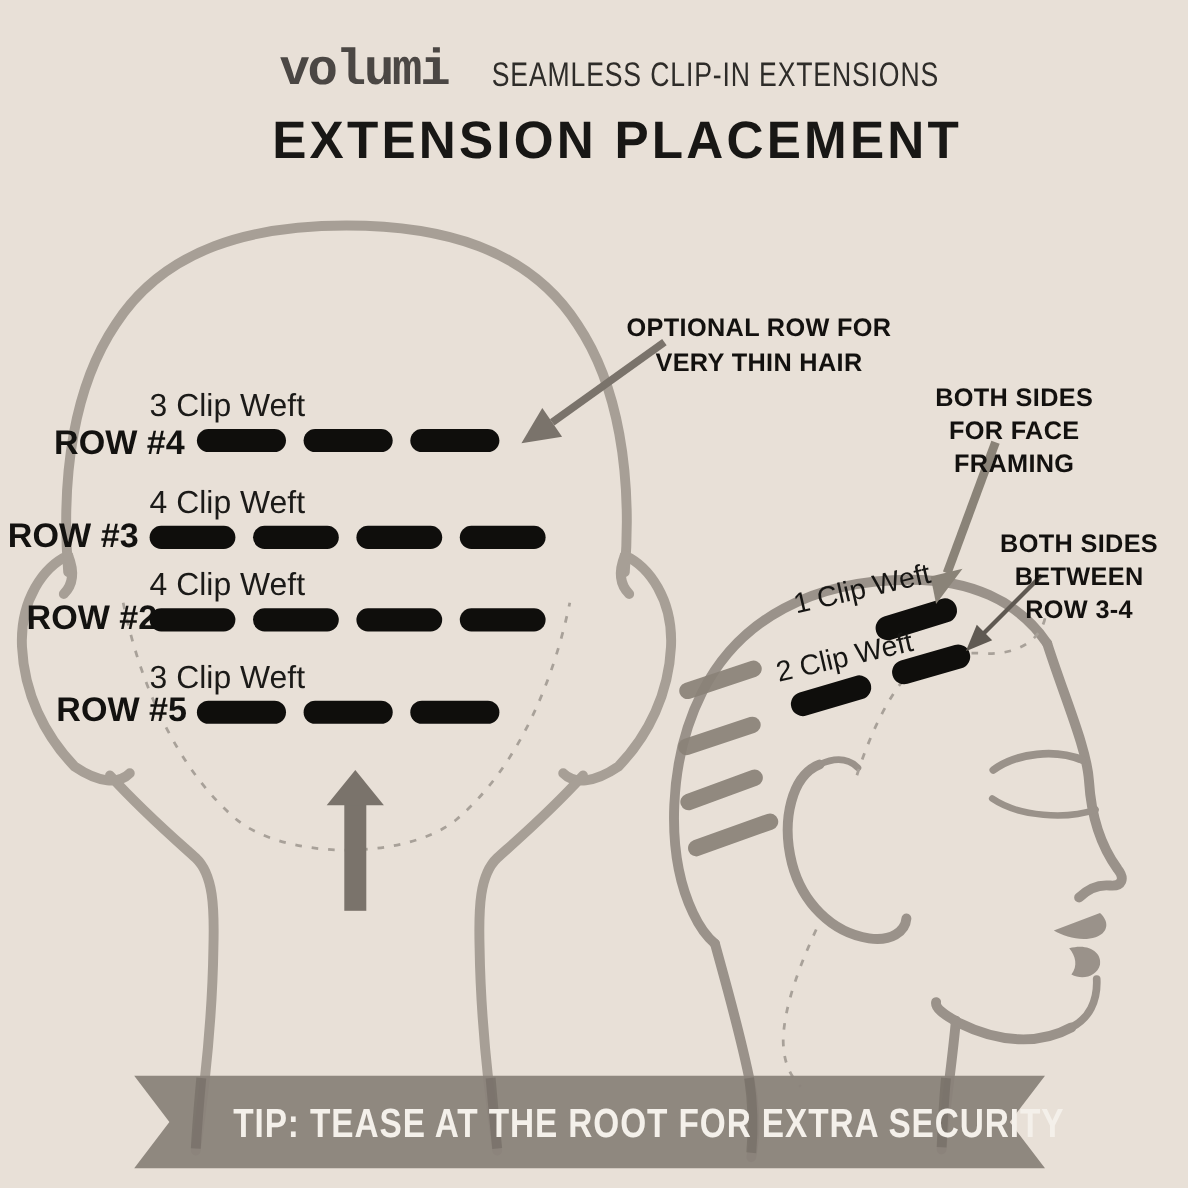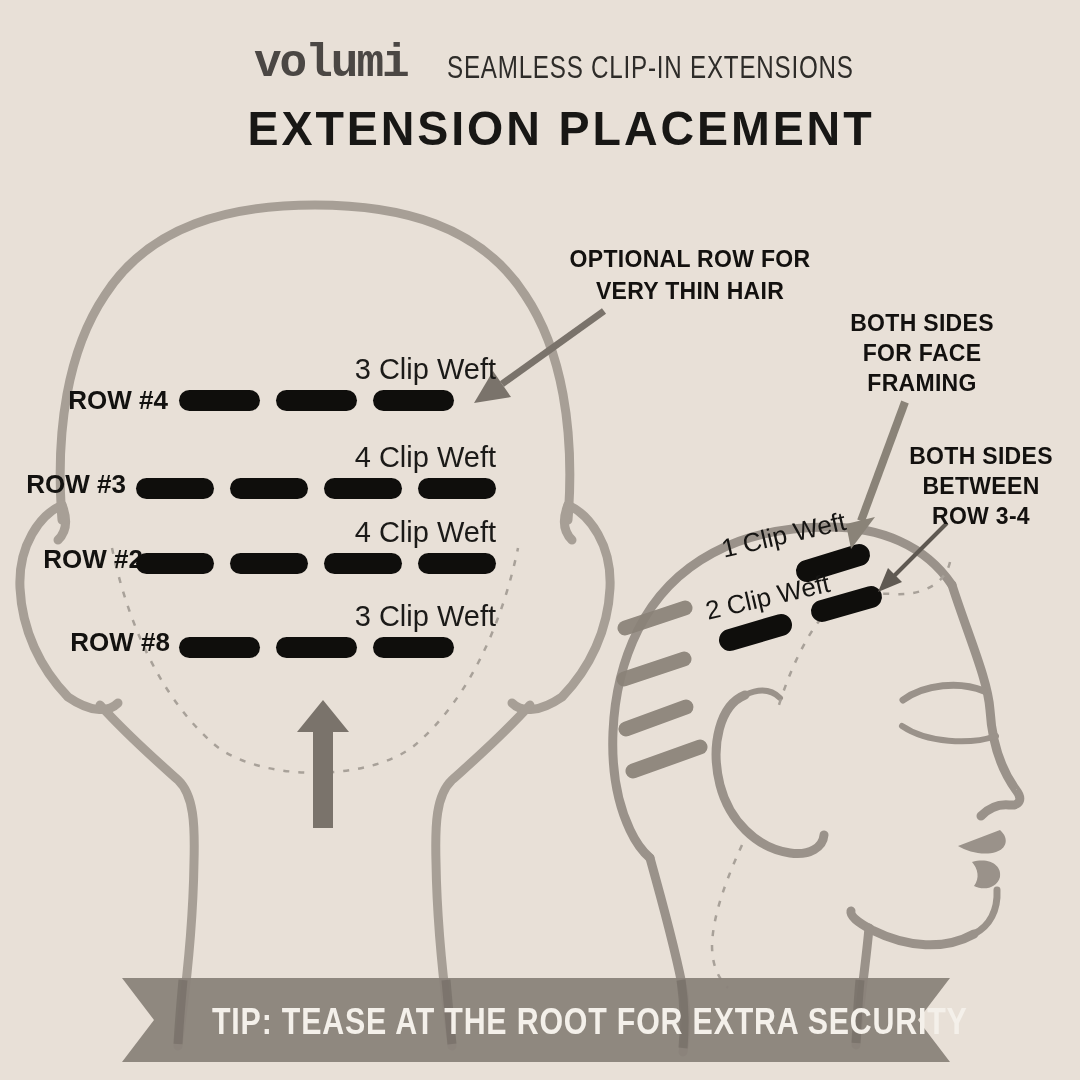--- a/index.html
+++ b/index.html
@@ -26,45 +26,45 @@
   }
   .title{
     left:141px;top:101px;width:840px;text-align:center;
     font-size:48px;font-weight:700;letter-spacing:3px;color:#181715;
     transform:scaleX(0.97);transform-origin:center top;white-space:nowrap;
   }
 
   
   .weft-row{left:136px;width:360px;}
   .weft-row .weft-label{
-    text-align:right;font-size:29px;font-weight:400;color:#1b1a18;
+    text-align:left;font-size:29px;font-weight:400;color:#1b1a18;
     height:36px;line-height:34px;white-space:nowrap;
   }
   .weft-row .bar-strip{display:flex;justify-content:center;gap:16px;margin-top:2px;}
   .weft-bar{width:81px;height:21px;border-radius:11px;background:#0f0e0c;}
   .weft-bar.narrow{width:78px;}
   .row-4{top:352px;} .row-3{top:440px;} .row-2{top:515px;} .row-1{top:599px;}
 
   .row-label{
-    font-size:26px;font-weight:700;color:#131210;text-align:right;white-space:nowrap;
+    font-size:31px;font-weight:700;color:#131210;text-align:right;white-space:nowrap;
   }
   .row-label.r4{left:8px;top:385px;width:160px;}
   .row-label.r3{left:0px;top:469px;width:126px;}
   .row-label.r2{left:0px;top:544px;width:122px;margin-left:21px;}
   .row-label.r1{left:10px;top:627px;width:160px;}
 
   .begin{
     left:173px;top:845px;width:300px;text-align:center;
     font-size:31px;font-weight:700;letter-spacing:0.5px;white-space:nowrap;
   }
 
   
   .note{
     font-size:23px;font-weight:700;color:#13110f;text-align:center;
-    white-space:pre-line;letter-spacing:0.3px;
+    white-space:pre-line;letter-spacing:0.3px;margin-top:38px;
   }
   .note.optional{left:540px;top:243px;width:300px;line-height:32px;}
   .note.framing{left:822px;top:308px;width:200px;line-height:30px;}
   .note.between{left:881px;top:441px;width:200px;line-height:30px;}
 
   
   .clip-label{
     font-size:26px;font-weight:400;color:#161513;white-space:nowrap;
     transform:rotate(-13deg);transform-origin:left center;
   }
@@ -159,21 +159,21 @@
     </g>
   </svg>
 
   <div class="abs logo">volumi</div>
   <div class="abs subtitle">SEAMLESS CLIP-IN EXTENSIONS</div>
   <div class="abs title">EXTENSION PLACEMENT</div>
 
   <div class="abs row-label r4">ROW #4</div>
   <div class="abs row-label r3">ROW #3</div>
   <div class="abs row-label r2">ROW #2</div>
-  <div class="abs row-label r1">ROW #8</div>
+  <div class="abs row-label r1">ROW #5</div>
 
   <div class="abs weft-row row-4">
     <div class="weft-label">3 Clip Weft</div>
     <div class="bar-strip">
         <div class="weft-bar"></div>
         <div class="weft-bar"></div>
         <div class="weft-bar"></div>
       </div>
   </div>
   <div class="abs weft-row row-3">

